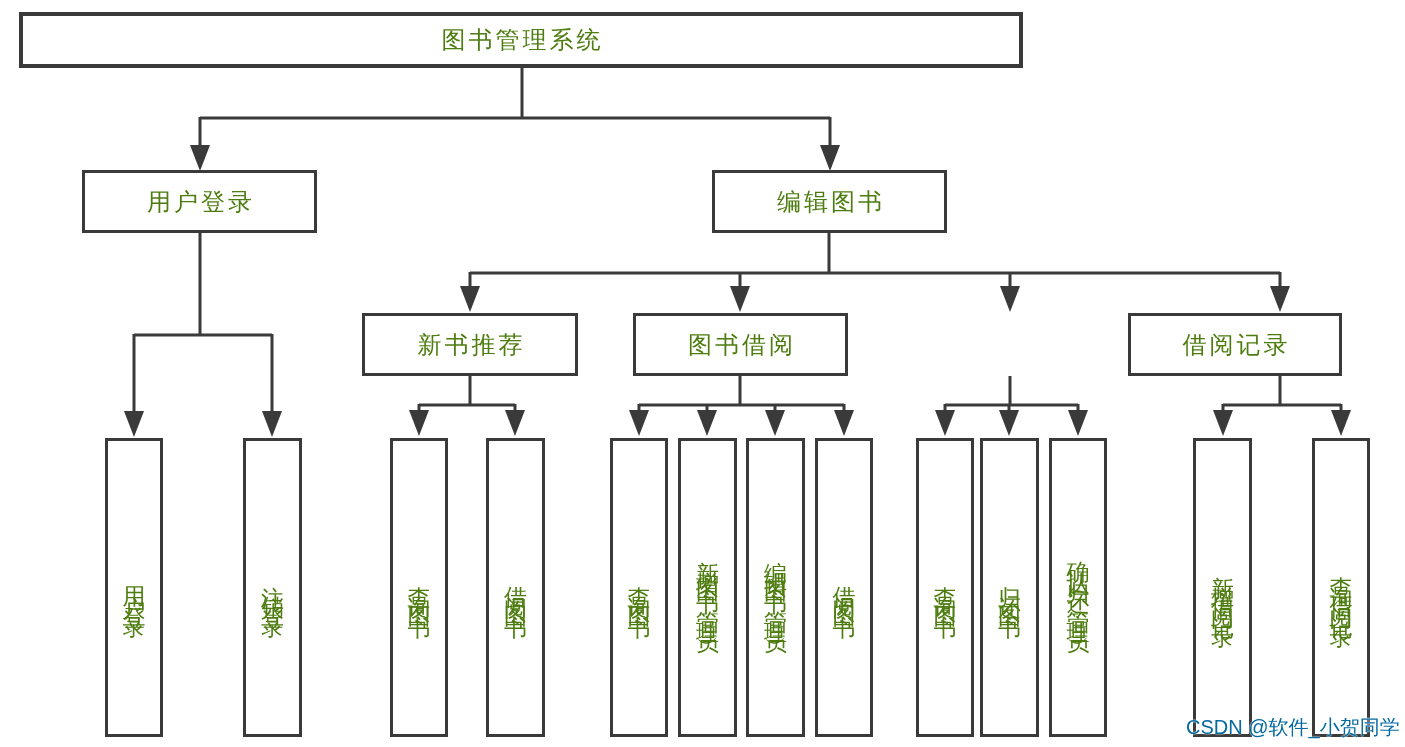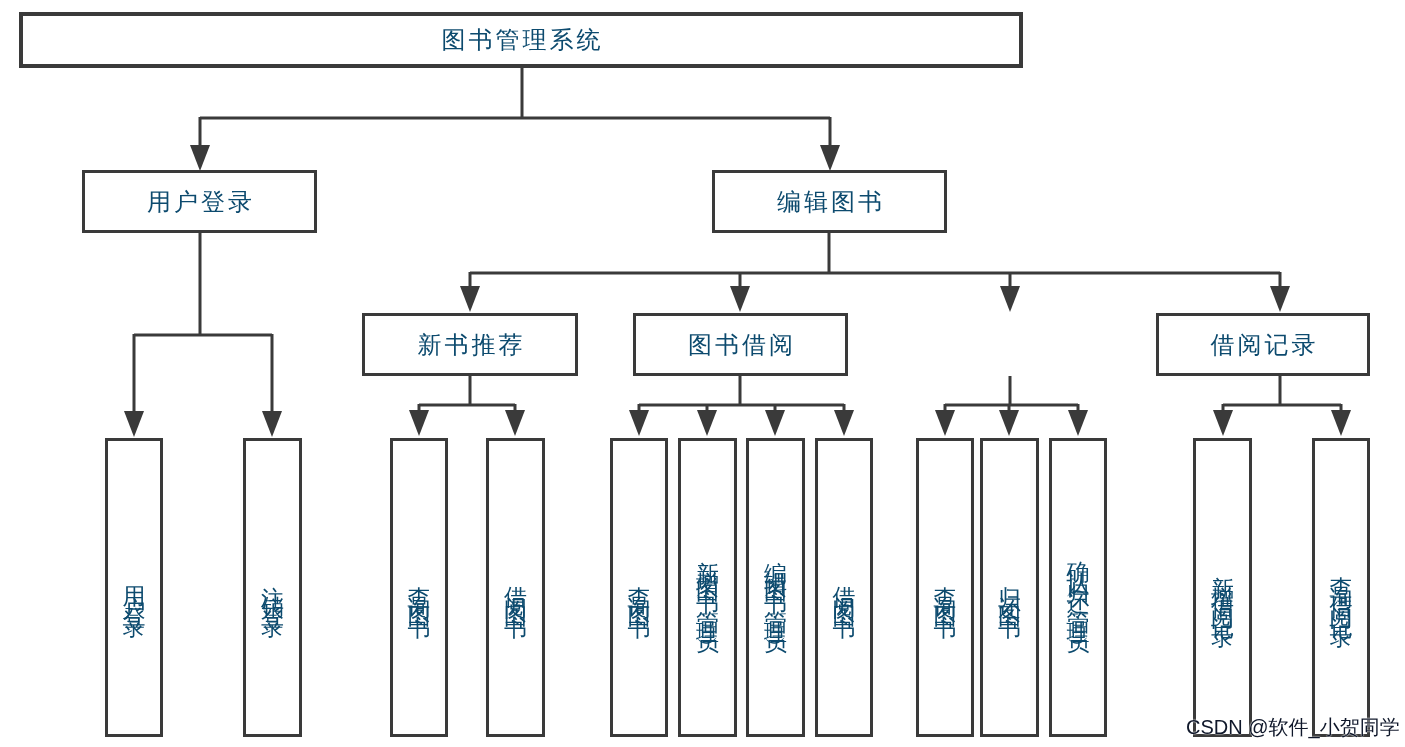--- a/index.html
+++ b/index.html
@@ -15,21 +15,21 @@
   .ln { stroke: #3a3a3a; stroke-width: 3; fill: none; }
   .ah { fill: #3a3a3a; stroke: none; }
   .box {
     position: absolute;
     box-sizing: border-box;
     border: 3px solid #3a3a3a;
     background: #ffffff;
     display: flex;
     align-items: center;
     justify-content: center;
-    color: #0c4a6e;
+    color: #4d7c0f;
   }
   .box.root { border-width: 4px; }
   .hbox span {
     font-size: 24px;
     letter-spacing: 3px;
     padding-left: 3px;
     white-space: nowrap;
   }
   .vbox span {
     writing-mode: vertical-rl;
@@ -37,21 +37,21 @@
     font-size: 23px;
     letter-spacing: 10px;
     line-height: 1;
     white-space: nowrap;
   }
   .watermark {
     position: absolute;
     left: 1186px;
     top: 714px;
     font-size: 20px;
-    color: #0f172a;
+    color: #0369a1;
     text-shadow: 0 0 2px #ffffff, 0 0 1px #ffffff;
     white-space: nowrap;
   }
 </style>
 </head>
 <body>
 
 <div class="stage">
 
   <svg width="1405" height="747" viewBox="0 0 1405 747" aria-hidden="true">
@@ -100,21 +100,21 @@
   <div class="box hbox" style="left:712px;top:170px;width:235px;height:63px">
     <span>编辑图书</span>
   </div>
 
   <div class="box hbox" style="left:633px;top:313px;width:215px;height:63px">
     <span>图书借阅</span>
   </div>
   <div class="box hbox" style="left:362px;top:313px;width:216px;height:63px">
     <span>新书推荐</span>
   </div>
-  <div class="box hbox" style="left:1156px;top:313px;width:214px;height:63px">
+  <div class="box hbox" style="left:1128px;top:313px;width:214px;height:63px">
     <span>借阅记录</span>
   </div>
 
   <div class="box vbox" style="left:105px;top:438px;width:58px;height:299px">
     <span>用户登录</span>
   </div>
   <div class="box vbox" style="left:243px;top:438px;width:59px;height:299px">
     <span>注销登录</span>
   </div>
 

